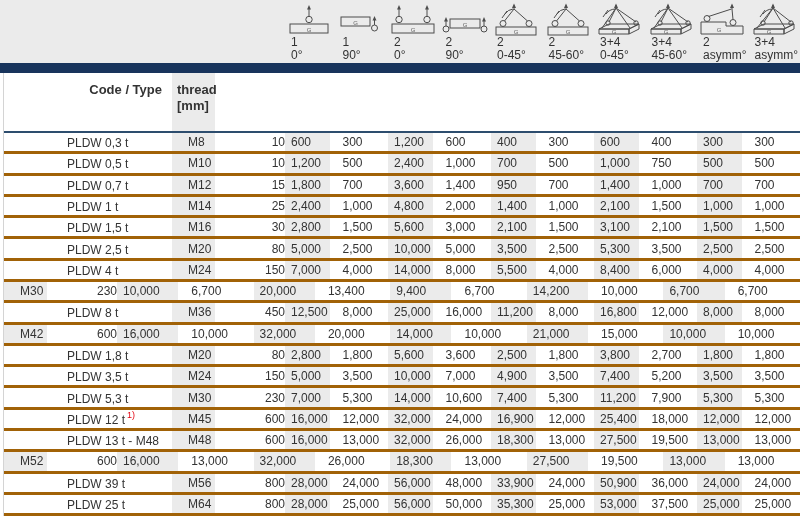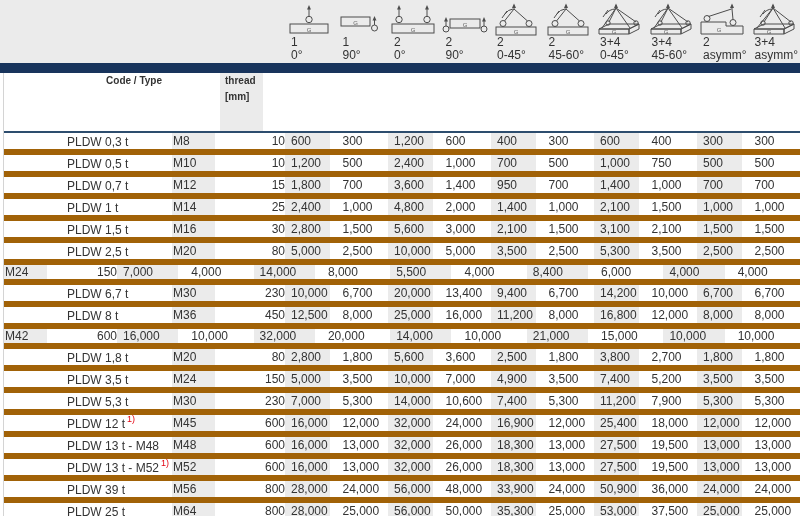--- a/index.html
+++ b/index.html
@@ -12,30 +12,30 @@
   .icon-spacer{width:285px;flex:none;}
   .icon-cols{flex:1;display:flex;}
   .sling-col{width:51.5px;flex:none;padding:3px 0 0 2px;box-sizing:border-box;display:flex;flex-direction:column;align-items:flex-start;}
   .sling-col svg{display:block;}
   .sling-count,.sling-angle{font-size:12px;line-height:13px;margin-left:4px;color:#333;white-space:nowrap;}
   
   .navy-bar{height:10px;background:#18345c;}
   
   .table-wrap{margin-left:3px;border-left:1px solid #d4d4d4;}
   .col-header{height:58px;display:flex;border-bottom:2px solid #2d4d6e;background:#fff;}
-  .col-header .cell{box-sizing:border-box;font-weight:bold;font-size:10px;line-height:16px;white-space:pre-line;}
+  .col-header .cell{box-sizing:border-box;font-weight:bold;font-size:13px;line-height:16px;padding-top:9px;white-space:pre-line;}
   .code-h{width:168px;text-align:right;padding-right:10px;}
-  .thread-h{width:50px;padding-left:5px;background:linear-gradient(to right,#ebebeb 43px,transparent 43px);margin-left:48px;}
+  .thread-h{width:50px;padding-left:5px;background:linear-gradient(to right,#ebebeb 43px,transparent 43px);}
   .torque-h{width:63px;padding-left:5px;}
   .lc-h{flex:1;padding-left:6px;background:#ebebeb;}
   .tbody{display:flex;flex-direction:column;height:383px;}
-  .row{flex:1;display:flex;align-items:center;border-bottom:6px solid #a16207;box-sizing:border-box;}
+  .row{flex:1;display:flex;align-items:center;border-bottom:3px solid #a16207;box-sizing:border-box;}
   .row .cell{box-sizing:border-box;font-size:12px;white-space:nowrap;overflow:hidden;}
   .c-code{width:168px;padding-left:63px;}
-  .c-thread{width:50px;padding-left:1px;align-self:stretch;display:flex;align-items:center;background:linear-gradient(to right,#ebebeb 43px,transparent 43px);}
+  .c-thread{width:50px;padding-left:16px;align-self:stretch;display:flex;align-items:center;background:linear-gradient(to right,#ebebeb 43px,transparent 43px);}
   .c-torque{width:63px;padding-left:5px;text-align:right;}
   .c-lc{flex:1;padding-left:6px;align-self:stretch;display:flex;align-items:center;}
   .c-lc.band{background:linear-gradient(to right,#ebebeb calc(100% - 7px),transparent calc(100% - 7px));}
   .fn{color:#e30613;font-size:9px;margin-left:2px;position:relative;top:-1px;}
 </style>
 </head>
 <body>
 
 <div class="page">
   <div class="icon-band">
@@ -291,35 +291,35 @@
           <div class="cell c-lc band">10,000</div>
           <div class="cell c-lc">5,000</div>
           <div class="cell c-lc band">3,500</div>
           <div class="cell c-lc">2,500</div>
           <div class="cell c-lc band">5,300</div>
           <div class="cell c-lc">3,500</div>
           <div class="cell c-lc band">2,500</div>
           <div class="cell c-lc">2,500</div>
         </div>
         <div class="row">
+          <div class="cell c-code"><span>PLDW 4 t</span><sup class="fn"></sup></div>
           <div class="cell c-thread">M24</div>
           <div class="cell c-torque">150</div>
           <div class="cell c-lc band">7,000</div>
           <div class="cell c-lc">4,000</div>
           <div class="cell c-lc band">14,000</div>
           <div class="cell c-lc">8,000</div>
           <div class="cell c-lc band">5,500</div>
           <div class="cell c-lc">4,000</div>
           <div class="cell c-lc band">8,400</div>
           <div class="cell c-lc">6,000</div>
           <div class="cell c-lc band">4,000</div>
           <div class="cell c-lc">4,000</div>
         </div>
         <div class="row">
-          <div class="cell c-code"><span>PLDW 6,7 t</span><sup class="fn"></sup></div>
           <div class="cell c-thread">M30</div>
           <div class="cell c-torque">230</div>
           <div class="cell c-lc band">10,000</div>
           <div class="cell c-lc">6,700</div>
           <div class="cell c-lc band">20,000</div>
           <div class="cell c-lc">13,400</div>
           <div class="cell c-lc band">9,400</div>
           <div class="cell c-lc">6,700</div>
           <div class="cell c-lc band">14,200</div>
           <div class="cell c-lc">10,000</div>
@@ -424,21 +424,20 @@
           <div class="cell c-lc band">32,000</div>
           <div class="cell c-lc">26,000</div>
           <div class="cell c-lc band">18,300</div>
           <div class="cell c-lc">13,000</div>
           <div class="cell c-lc band">27,500</div>
           <div class="cell c-lc">19,500</div>
           <div class="cell c-lc band">13,000</div>
           <div class="cell c-lc">13,000</div>
         </div>
         <div class="row">
-          <div class="cell c-code"><span>PLDW 13 t - M52</span><sup class="fn">1)</sup></div>
           <div class="cell c-thread">M52</div>
           <div class="cell c-torque">600</div>
           <div class="cell c-lc band">16,000</div>
           <div class="cell c-lc">13,000</div>
           <div class="cell c-lc band">32,000</div>
           <div class="cell c-lc">26,000</div>
           <div class="cell c-lc band">18,300</div>
           <div class="cell c-lc">13,000</div>
           <div class="cell c-lc band">27,500</div>
           <div class="cell c-lc">19,500</div>

